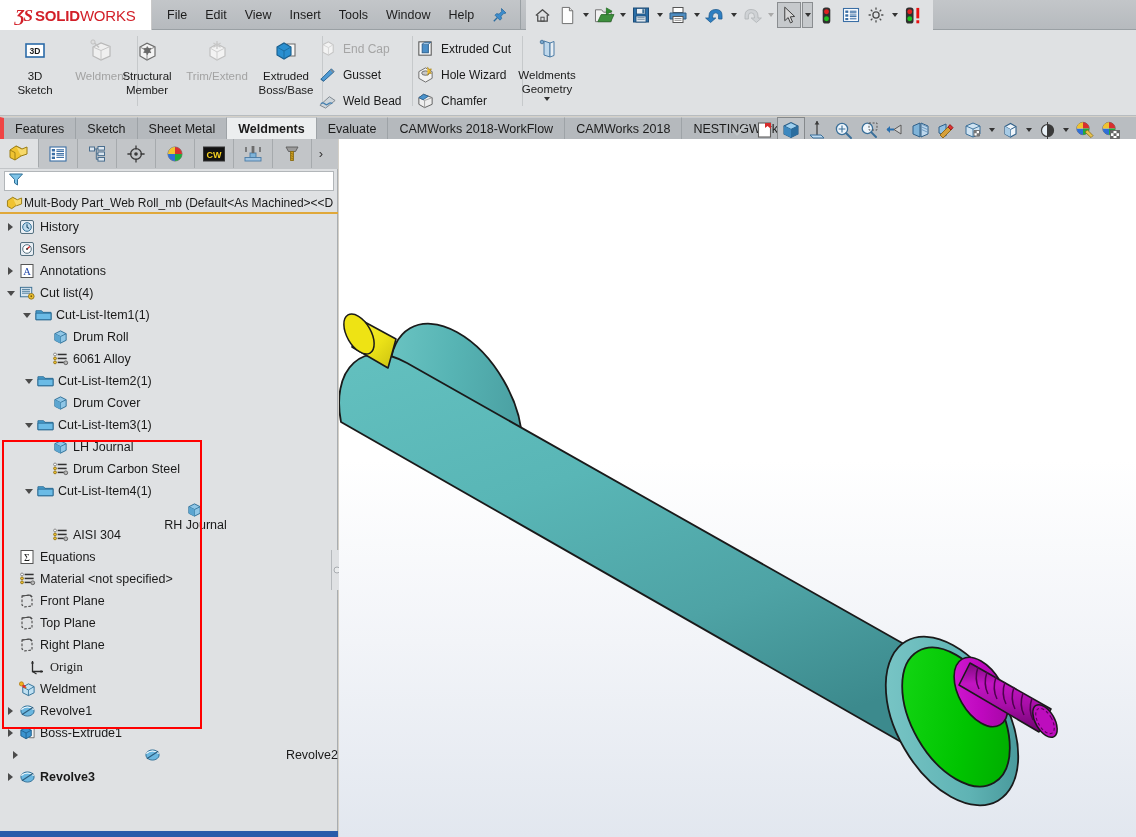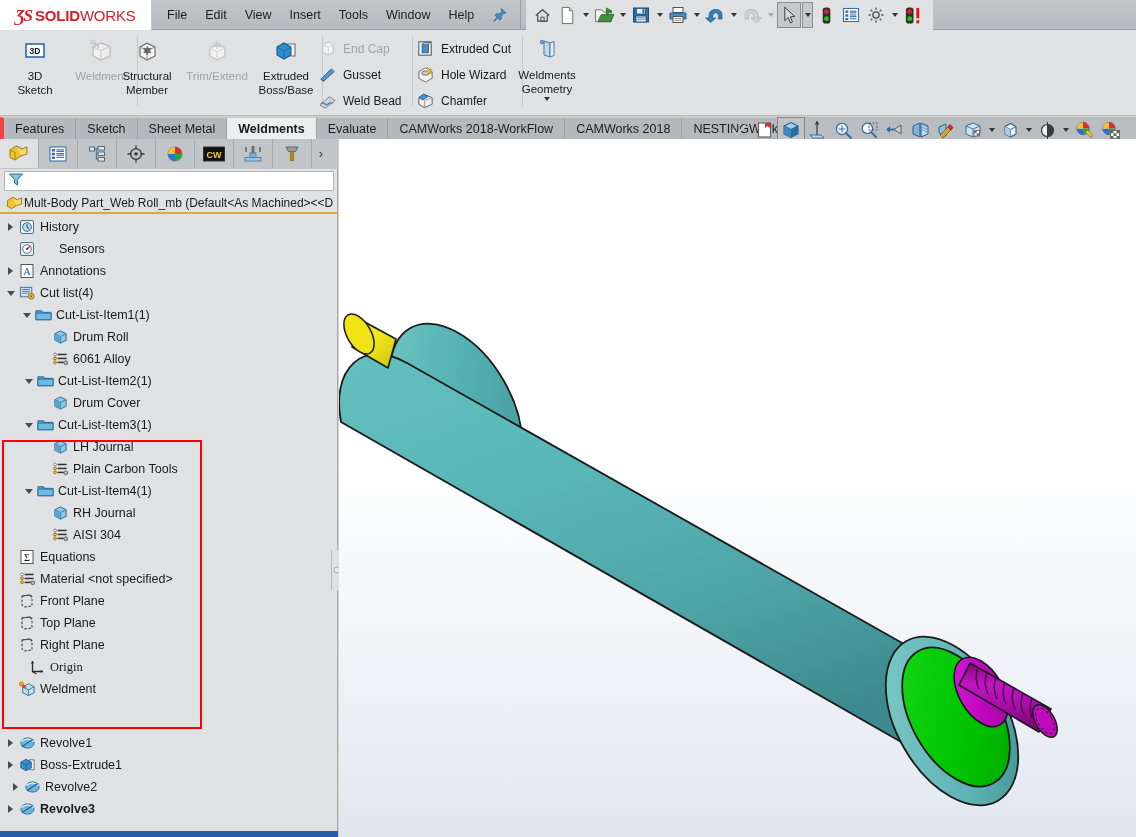--- a/index.html
+++ b/index.html
@@ -655,21 +655,21 @@
         <span class="ticn">
           <svg width="16" height="16" viewBox="0 0 16 16">
             <rect x="1.5" y="1.5" width="13" height="13" rx="1.5" fill="#e8eef4" stroke="#55707f" stroke-width="1"></rect>
             <circle cx="8" cy="8" r="4.3" fill="#bfdcee" stroke="#2f6f96" stroke-width="1"></circle>
             <path d="M8 5.2 V8 L10 9.6" stroke="#1c4e6e" stroke-width="1.1" fill="none"></path>
           </svg>
         </span>
         <span class="lbl">History</span>
       </div>
 
-      <div class="row" style="padding-left:17px;gap:19px;">
+      <div class="row" style="padding-left:17px;">
         <span class="ticn">
           <svg width="16" height="16" viewBox="0 0 16 16">
             <rect x="1.5" y="1.5" width="13" height="13" rx="1.5" fill="#e8eef4" stroke="#55707f" stroke-width="1"></rect>
             <circle cx="8" cy="8" r="4.3" fill="#fff" stroke="#55707f" stroke-width="1"></circle>
             <path d="M8 8 L10.8 5.6" stroke="#d02020" stroke-width="1.3"></path>
             <circle cx="8" cy="8" r="1" fill="#333"></circle>
           </svg>
         </span>
         <span class="lbl">Sensors</span>
       </div>
@@ -793,36 +793,36 @@
           <svg width="17" height="16" viewBox="0 0 18 16">
             <circle cx="3.2" cy="3.2" r="1.5" fill="#fff" stroke="#777" stroke-width="0.9"></circle>
             <circle cx="3.2" cy="7.4" r="1.5" fill="#f0c330" stroke="#8a6c12" stroke-width="0.9"></circle>
             <circle cx="3.2" cy="11.6" r="1.5" fill="#f0c330" stroke="#8a6c12" stroke-width="0.9"></circle>
             <line x1="6" y1="3.2" x2="15.5" y2="3.2" stroke="#333" stroke-width="1.6"></line>
             <line x1="6" y1="7.4" x2="15.5" y2="7.4" stroke="#333" stroke-width="1.6"></line>
             <line x1="6" y1="11.6" x2="12.5" y2="11.6" stroke="#333" stroke-width="1.6"></line>
             <circle cx="14.6" cy="12" r="2" fill="#b7b7b7" stroke="#555" stroke-width="0.9"></circle>
           </svg>
         </span>
-        <span class="lbl">Plain Carbon Tools</span>
+        <span class="lbl">Drum Carbon Steel</span>
       </div>
 
       <div class="row" style="padding-left:22px;">
         <span class="arrow">
             <i class="arrow-d"></i>
           </span>
         <span class="ticn">
           <svg width="17" height="14" viewBox="0 0 18 14">
             <path d="M1 2.5 H7 L8.4 4.2 H17 V12 H1 Z" fill="#49a3d4" stroke="#2c6b94" stroke-width="1"></path>
             <path d="M1 5 H17 V12 H1 Z" fill="#6bbbe6" stroke="#2c6b94" stroke-width="1"></path>
           </svg>
         </span>
         <span class="lbl">Cut-List-Item4(1)</span>
       </div>
-      <div class="row" style="padding-left:50px;">
+      <div class="row" style="padding-left:50px;flex-direction:column;">
         <span class="ticn">
           <svg width="17" height="16" viewBox="0 0 18 16">
             <path d="M3 4.5 L9 1.5 L15 4.5 L15 11.5 L9 14.5 L3 11.5 Z" fill="#8fc6e6" stroke="#2f6f96" stroke-width="1"></path>
             <path d="M3 4.5 L9 7.5 L15 4.5 M9 7.5 L9 14.5" fill="none" stroke="#2f6f96" stroke-width="0.9"></path>
             <path d="M3 4.5 L9 7.5 L9 14.5 L3 11.5 Z" fill="#5ba5d0"></path>
           </svg>
         </span>
         <span class="lbl">RH Journal</span>
       </div>
       <div class="row" style="padding-left:50px;">
@@ -913,21 +913,21 @@
             <path d="M4 6 L10 2.5 L16 5.5 L16 12 L10 15 L4 12 Z" fill="#bfe0f2" stroke="#2f6f96" stroke-width="1"></path>
             <path d="M4 6 L10 9 L16 5.5 M10 9 L10 15" fill="none" stroke="#2f6f96" stroke-width="0.9"></path>
             <path d="M2 2 L7.5 7" stroke="#d07010" stroke-width="1.8"></path>
             <circle cx="2.6" cy="2.6" r="2.2" fill="#f0b020" stroke="#b07a10" stroke-width="0.8"></circle>
             <circle cx="5.2" cy="5.2" r="1.6" fill="#e03030"></circle>
           </svg>
         </span>
         <span class="lbl">Weldment</span>
       </div>
 
-      <div class="row" style="padding-left:4px;margin-top:32px;">
+      <div class="row" style="padding-left:4px;">
         <span class="arrow">
             <i class="arrow-r"></i>
           </span>
         <span class="ticn">
           <svg width="17" height="16" viewBox="0 0 18 16">
             <ellipse cx="9" cy="8" rx="7" ry="5.4" fill="#6bb7e0" stroke="#2f6f96" stroke-width="1"></ellipse>
             <path d="M2.4 6.4 Q9 1.2 15.6 6.4" fill="none" stroke="#fff" stroke-width="1.2"></path>
             <path d="M3 12 L15 4" stroke="#2a5a7a" stroke-width="1.1"></path>
           </svg>
         </span>
@@ -941,21 +941,21 @@
         <span class="ticn">
           <svg width="17" height="16" viewBox="0 0 18 16">
             <path d="M11 2.5 L16 2.5 L16 13 L11 13 Z" fill="#f4f4f4" stroke="#6d6d6d" stroke-width="1"></path>
             <path d="M2 5 L7.5 2 L13 5 L13 11 L7.5 14 L2 11 Z" fill="#3a93cf" stroke="#1d5f8c" stroke-width="1"></path>
             <path d="M2 5 L7.5 8 L13 5 M7.5 8 L7.5 14" fill="none" stroke="#1d5f8c" stroke-width="0.9"></path>
           </svg>
         </span>
         <span class="lbl">Boss-Extrude1</span>
       </div>
 
-      <div class="row" style="padding-left:9px;">
+      <div class="row" style="padding-left:9px;justify-content:space-between;">
         <span class="arrow">
             <i class="arrow-r"></i>
           </span>
         <span class="ticn">
           <svg width="17" height="16" viewBox="0 0 18 16">
             <ellipse cx="9" cy="8" rx="7" ry="5.4" fill="#6bb7e0" stroke="#2f6f96" stroke-width="1"></ellipse>
             <path d="M2.4 6.4 Q9 1.2 15.6 6.4" fill="none" stroke="#fff" stroke-width="1.2"></path>
             <path d="M3 12 L15 4" stroke="#2a5a7a" stroke-width="1.1"></path>
           </svg>
         </span>

